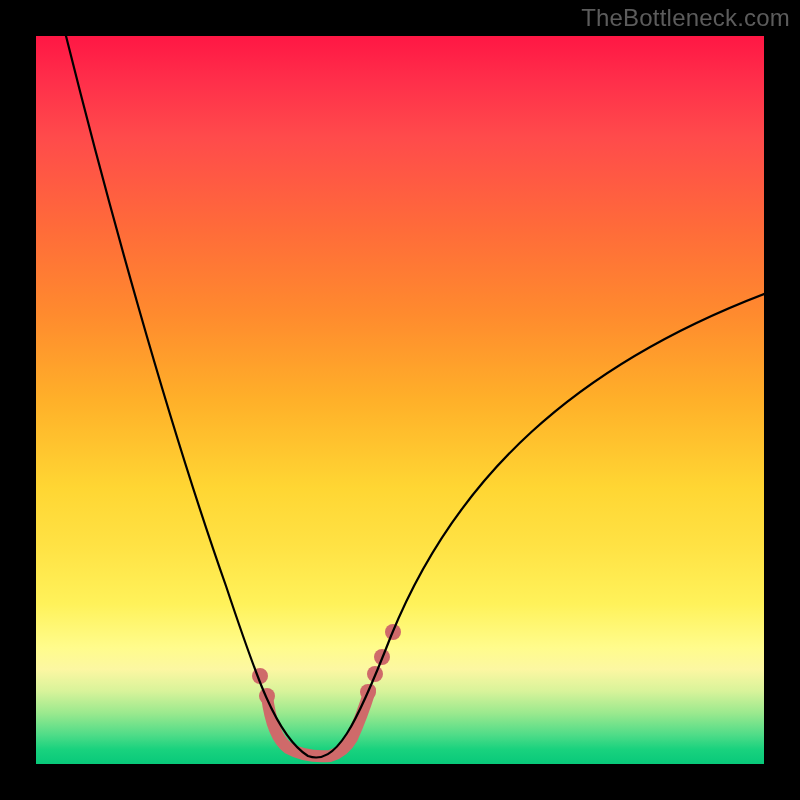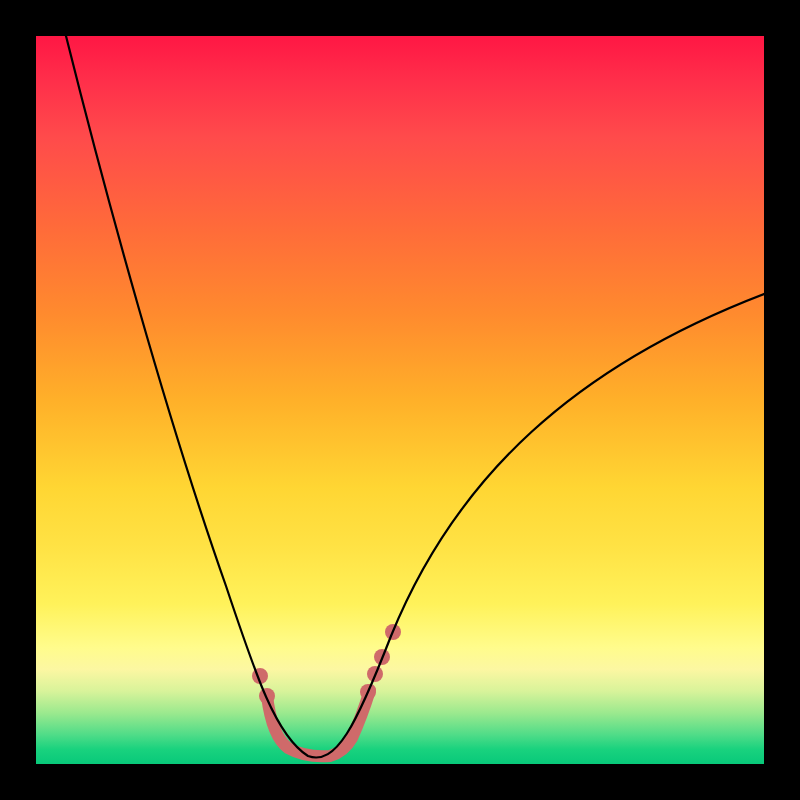--- a/index.html
+++ b/index.html
@@ -71,20 +71,21 @@
     stroke-linejoin: round;
   }
   .curve circle.dot {
     fill: #cf6a6a;
   }
 </style>
 </head>
 <body>
 <div class="stage">
 
+  <div class="watermark">TheBottleneck.com</div>
 
   <div class="plot">
     <div class="gradient"></div>
     <svg class="curve" viewBox="0 0 728 728" preserveAspectRatio="none">
 
       <path class="overlay" d="M 231 660
                Q 236 700 252 712
                Q 270 722 294 720
                Q 308 716 316 702
                Q 326 680 334 654"></path>

